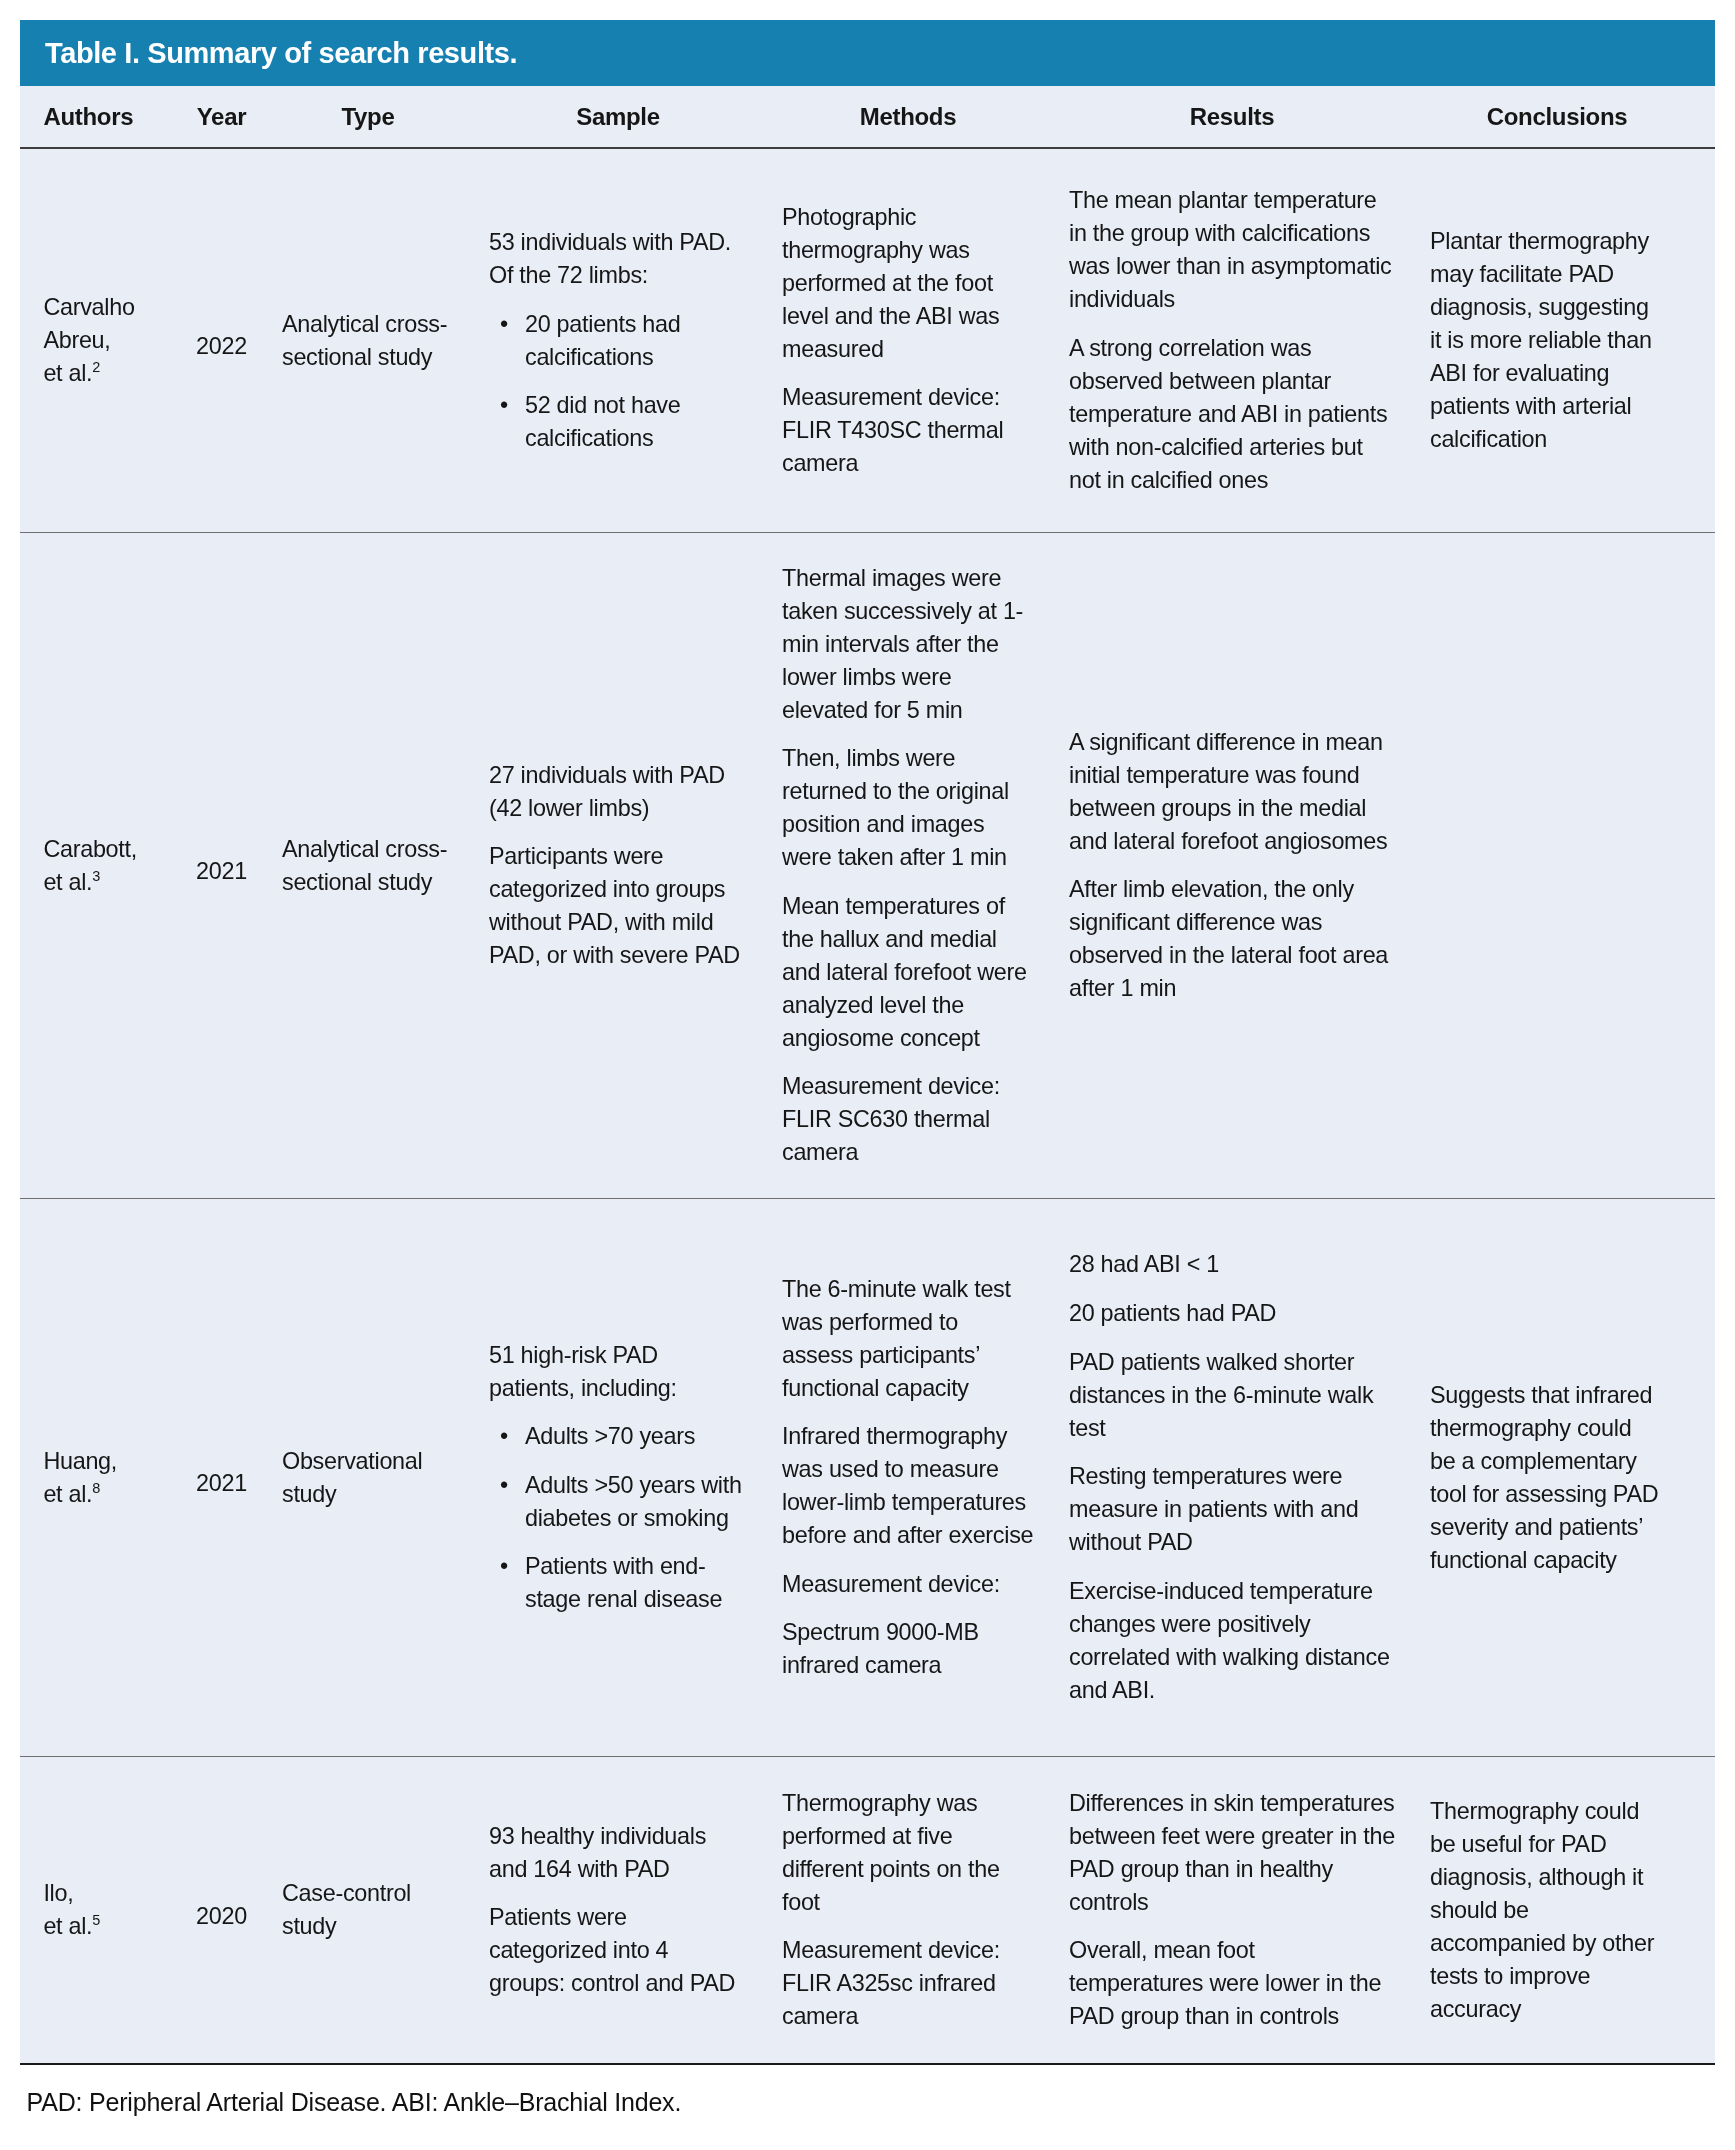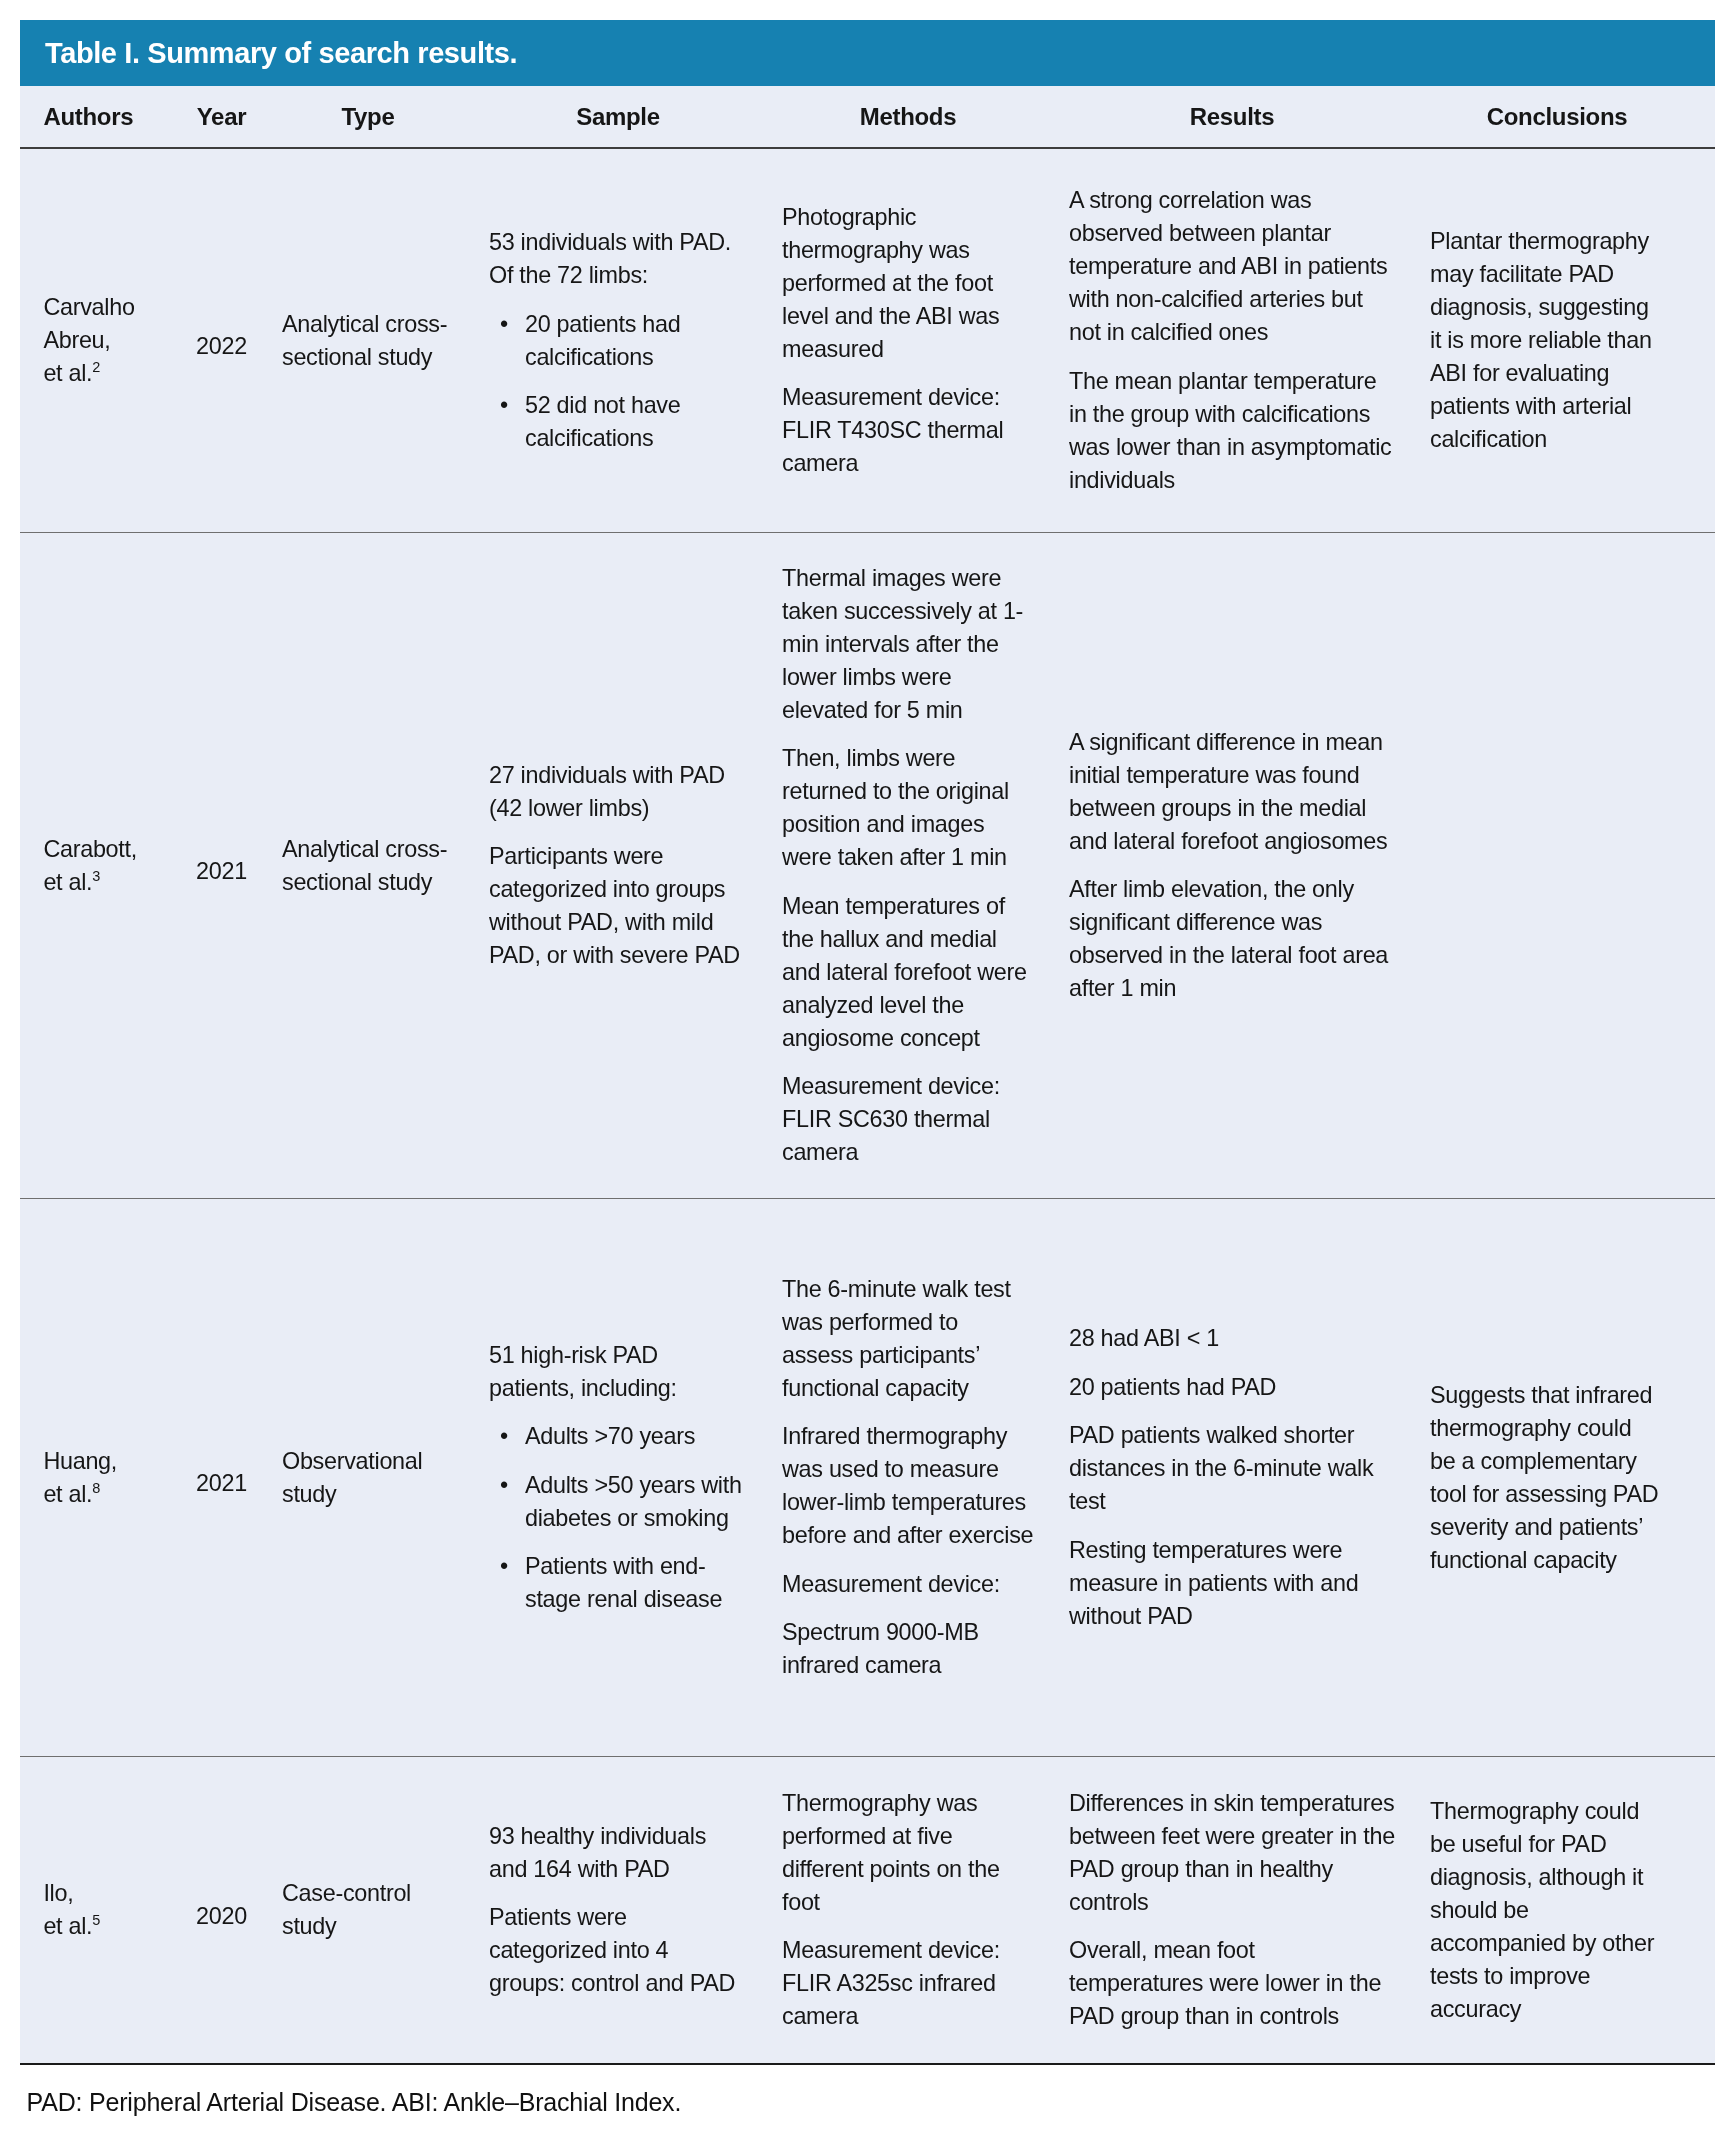--- a/index.html
+++ b/index.html
@@ -127,22 +127,22 @@
       <div class="cell c-sample">
           <p class="para">53 individuals with PAD. Of the 72 limbs:</p>
           <p class="para bullet">20 patients had calcifications</p>
           <p class="para bullet">52 did not have calcifications</p>
         </div>
       <div class="cell c-methods">
           <p class="para">Photographic thermography was performed at the foot level and the ABI was measured</p>
           <p class="para">Measurement device: FLIR T430SC thermal camera</p>
         </div>
       <div class="cell c-results">
+          <p class="para">The mean plantar temperature in the group with calcifications was lower than in asymptomatic individuals</p>
           <p class="para">A strong correlation was observed between plantar temperature and ABI in patients with non-calcified arteries but not in calcified ones</p>
-          <p class="para">The mean plantar temperature in the group with calcifications was lower than in asymptomatic individuals</p>
         </div>
       <div class="cell c-conclusions">
           <p class="para">Plantar thermography may facilitate PAD diagnosis, suggesting it is more reliable than ABI for evaluating patients with arterial calcification</p>
         </div>
     </div>
 
     <div class="trow r2">
       <div class="cell c-authors">
         <p class="para"><span>Carabott,</span><br><span>et al.</span><sup>3</sup></p>
       </div>
@@ -188,20 +188,21 @@
           <p class="para">The 6-minute walk test was performed to assess participants’ functional capacity</p>
           <p class="para">Infrared thermography was used to measure lower-limb temperatures before and after exercise</p>
           <p class="para">Measurement device:</p>
           <p class="para">Spectrum 9000-MB infrared camera</p>
         </div>
       <div class="cell c-results">
           <p class="para">28 had ABI &lt; 1</p>
           <p class="para">20 patients had PAD</p>
           <p class="para">PAD patients walked shorter distances in the 6-minute walk test</p>
           <p class="para">Resting temperatures were measure in patients with and without PAD</p>
+          <p class="para">Exercise-induced temperature changes were positively correlated with walking distance and ABI.</p>
         </div>
       <div class="cell c-conclusions">
           <p class="para">Suggests that infrared thermography could be a complementary tool for assessing PAD severity and patients’ functional capacity</p>
         </div>
     </div>
 
     <div class="trow r4">
       <div class="cell c-authors">
         <p class="para"><span>Ilo,</span><br><span>et al.</span><sup>5</sup></p>
       </div>

